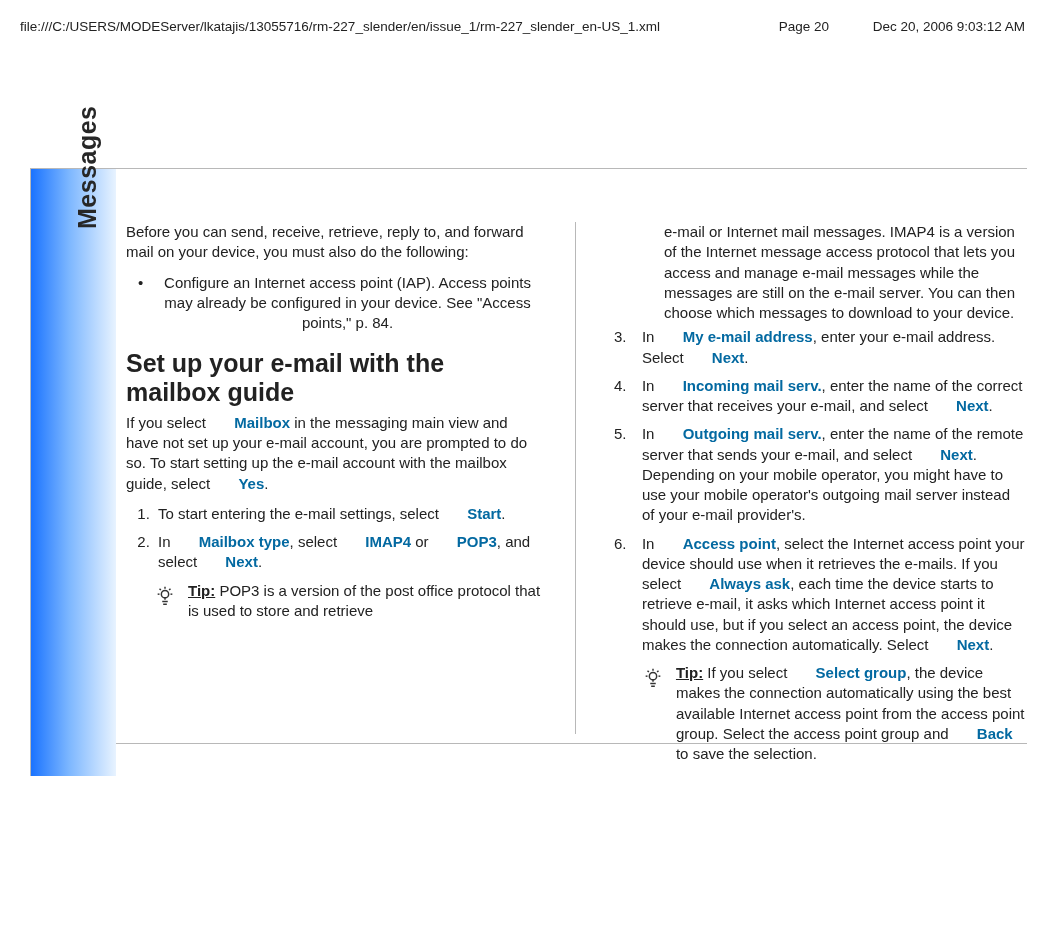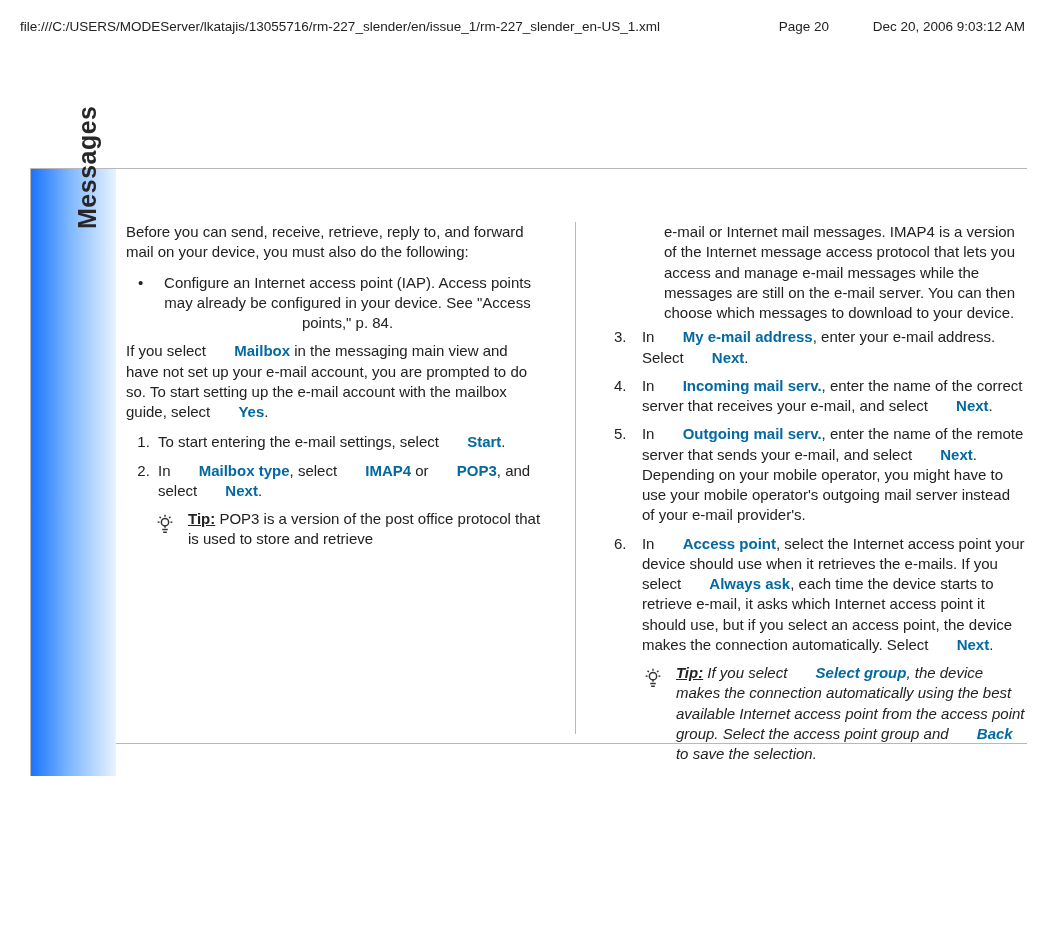--- a/index.html
+++ b/index.html
@@ -109,21 +109,21 @@
   ul { margin: 0 0 8px 0; padding-left: 18px; text-align: center; }
   ul li { margin-bottom: 8px; list-style: none; position: relative; padding-left: 10px;}
   ul li::before { content: "•"; position: absolute; left: -6px; top: 0; }
   ol { margin: 0; padding-left: 28px; }
   ol li { margin-bottom: 8px; padding-left: 4px; }
   ol li::marker { font-weight: normal; }
   ol.continue { counter-reset: step 2; list-style: none; padding-left: 0; }
   ol.continue > li { counter-increment: step; position: relative; padding-left: 32px; }
   ol.continue > li::before { content: counter(step) "."; position: absolute; left: 4px; }
   .tip-row { display: flex; gap: 12px; margin: 6px 0 8px 28px; }
-  .tip-row.nested { margin-left: 32px; font-style: italic; }
+  .tip-row.nested { margin-left: 32px; }
   .tip-icon {
     flex: 0 0 22px;
     height: 22px;
     margin-top: 4px;
   }
   .tip-icon svg { display: block; }
   .tip-text { flex: 1; }
   .tip-label { font-weight: bold; text-decoration: underline; }
   .continued-top { padding-left: 54px; margin-bottom: 4px; }
 </style>
@@ -144,20 +144,21 @@
   </div>
 
   <div class="sep-top"></div>
 
   <div class="content">
     <div class="col">
       <p>Before you can send, receive, retrieve, reply to, and forward mail on your device, you must also do the following:</p>
       <ul>
         <li>Configure an Internet access point (IAP). Access points may already be configured in your device. See "Access points," p. 84.</li>
       </ul>
+      <h2 class="section">Set up your e-mail with the mailbox guide</h2>
       <p>
         <span>If you select </span><span class="ui-term">Mailbox</span><span> in the messaging main view and have not set up your e-mail account, you are prompted to do so. To start setting up the e-mail account with the mailbox guide, select </span><span class="ui-term">Yes</span><span>.</span>
       </p>
       <ol>
         <li>
           <span>To start entering the e-mail settings, select </span><span class="ui-term">Start</span><span>.</span>
         </li>
         <li>
           <span>In </span><span class="ui-term">Mailbox type</span><span>, select </span><span class="ui-term">IMAP4</span><span> or </span><span class="ui-term">POP3</span><span>, and select </span><span class="ui-term">Next</span><span>.</span>
         </li>

